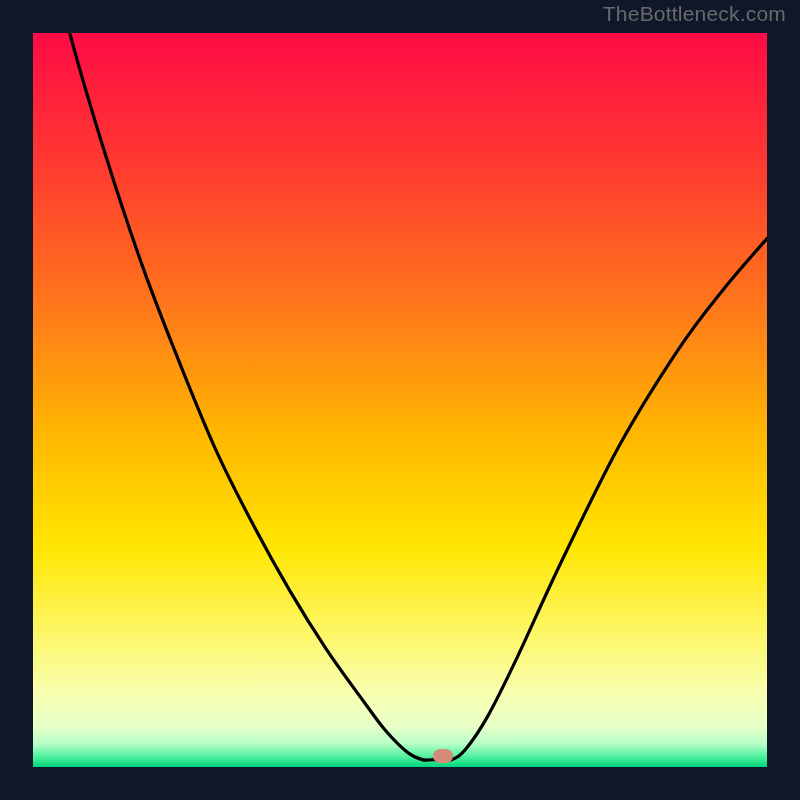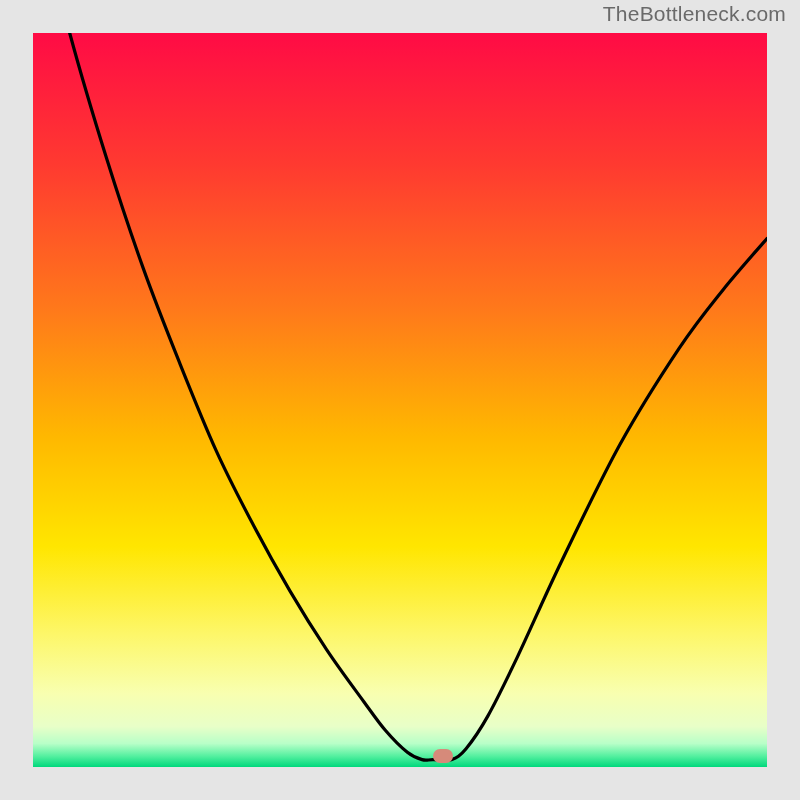--- a/index.html
+++ b/index.html
@@ -10,21 +10,21 @@
     background: #000;
     overflow: hidden;
     font-family: Arial, Helvetica, sans-serif;
   }
   .frame {
     position: absolute;
     left: 0;
     top: 0;
     width: 800px;
     height: 800px;
-    background: #e5e5e5;
+    background: #0f172a;
   }
   .watermark {
     position: absolute;
     top: 2px;
     right: 14px;
     color: #6a6a6a;
     font-size: 21px;
     font-weight: 500;
     letter-spacing: 0.2px;
     z-index: 10;

